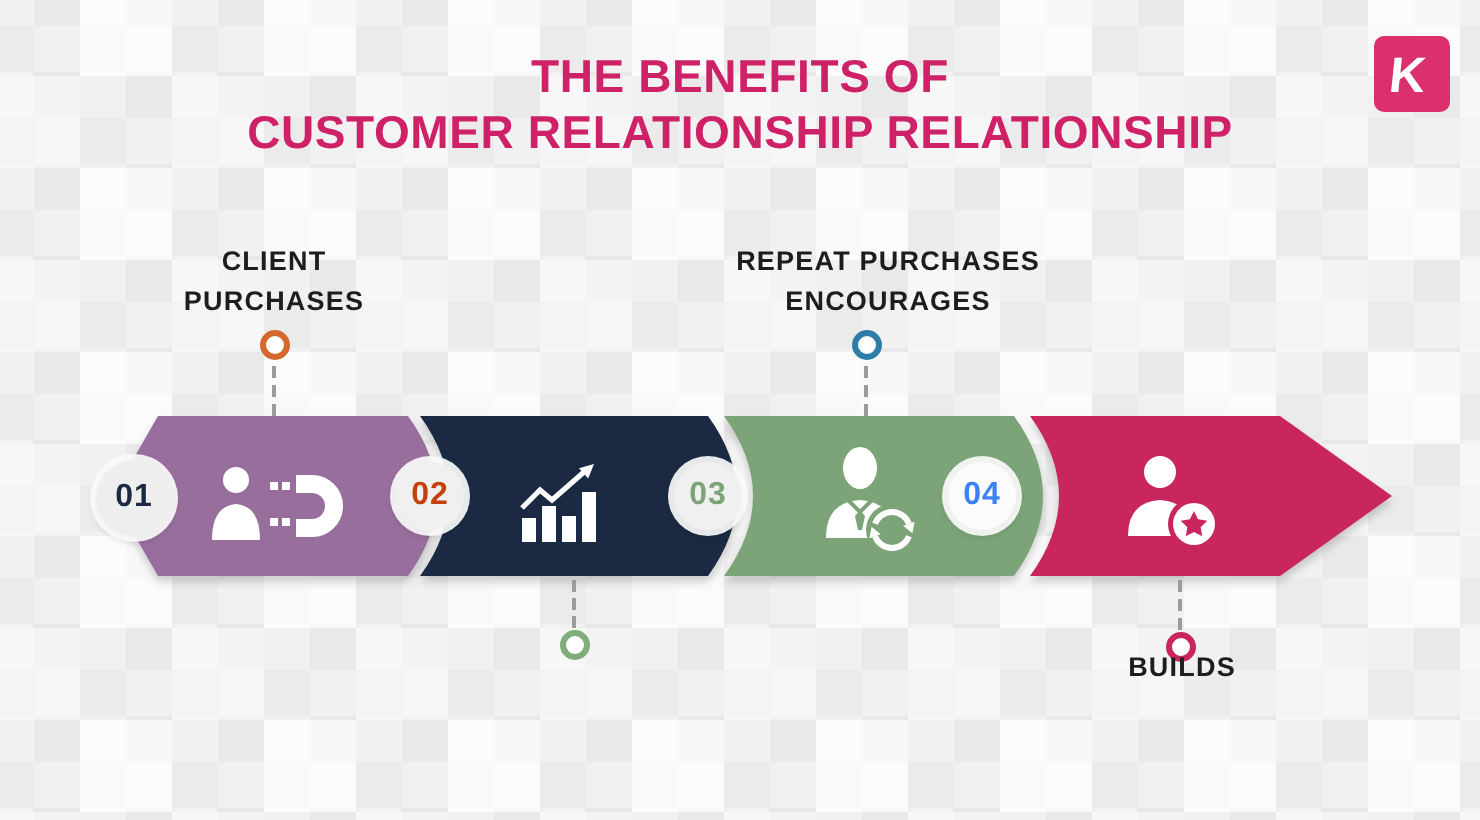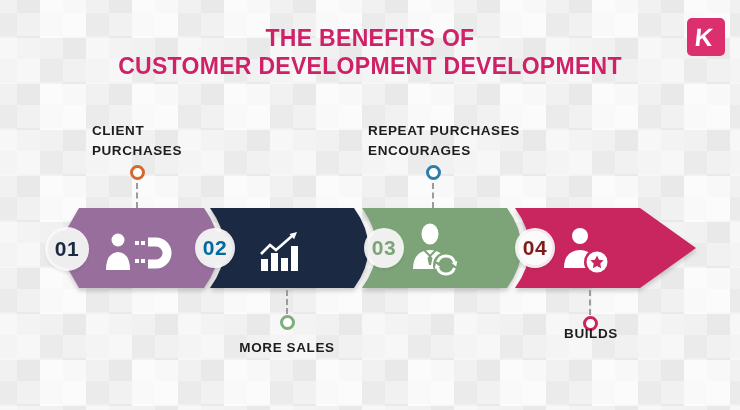--- a/index.html
+++ b/index.html
@@ -17,54 +17,54 @@
   .title{
     position:absolute;top:24px;left:0;width:100%;text-align:center;
     color:#CE2167;font-weight:bold;font-size:23px;line-height:28px;letter-spacing:.3px;
   }
   .logo{position:absolute;top:17px;left:686px;width:40px;height:40px;}
   .band-svg{position:absolute;left:0;top:0;width:740px;height:410px;}
   .seg{filter:drop-shadow(0 3px 2px rgba(0,0,0,.18));}
   .num{
     position:absolute;border-radius:50%;background:#F1F0F0;
     display:flex;align-items:center;justify-content:center;
-    font-weight:bold;font-size:21px;letter-spacing:.5px;
+    font-weight:bold;font-size:16px;letter-spacing:.5px;
     box-shadow:0 0 0 3px rgba(250,250,250,.92), 0 2px 5px rgba(0,0,0,.25);
   }
   #num1{left:48px;top:230px;width:38px;height:38px;color:#1B2A42;background:#EFEEEE;}
-  #num2{left:198px;top:231px;width:34px;height:34px;color:#0369a1;}
-  #num3{left:367px;top:231px;width:34px;height:34px;color:#7CA478;}
-  #num4{left:518px;top:231px;width:34px;height:34px;color:#7f1d1d;background:#FCFBFB;}
+  #num2{left:198px;top:231px;width:34px;height:34px;color:#c2410c;}
+  #num3{left:337px;top:231px;width:34px;height:34px;color:#7CA478;}
+  #num4{left:474px;top:231px;width:34px;height:34px;color:#3b82f6;background:#FCFBFB;}
   .connector{position:absolute;width:0;border-left:2px dashed #9B9B9B;}
   #conn1{left:136px;top:183px;height:25px;}
   #conn2{left:286px;top:290px;height:24px;}
   #conn3{left:432px;top:183px;height:25px;}
   #conn4{left:589px;top:290px;height:25px;}
   .ring{position:absolute;width:9px;height:9px;border-radius:50%;background:#fff;border:3px solid #000;}
   #ring1{left:130px;top:165px;border-color:#D4692F;}
   #ring2{left:280px;top:315px;border-color:#7FAD7C;}
   #ring3{left:426px;top:165px;border-color:#2E7CA8;}
   #ring4{left:583px;top:316px;border-color:#C9255F;}
   .step-label{
-    position:absolute;transform:translateX(-50%);white-space:nowrap;
+    position:absolute;transform:translateX(-50%);text-align:center;white-space:nowrap;
     font-size:13.5px;font-weight:bold;letter-spacing:.6px;color:#1D1D1D;line-height:20px;
   }
   #label1{left:137px;top:121px;}
   #label2{left:287px;top:338px;}
   #label3{left:444px;top:121px;}
   #label4{left:591px;top:324px;}
 </style>
 </head>
 <body>
 
 <div class="canvas">
 
   <div class="title">
     <div>THE BENEFITS OF</div>
-    <div>CUSTOMER DEVELOPMENT DEVELOPMENT</div>
+    <div>CUSTOMER RELATIONSHIP RELATIONSHIP</div>
   </div>
 
   <div class="logo">
     <svg width="40" height="40" viewBox="0 0 40 40">
       <rect x="1" y="1" width="38" height="38" rx="5" fill="#DC2F6E"></rect>
       <text x="20" y="29" text-anchor="middle" font-size="25" font-weight="bold" font-family="Liberation Sans, sans-serif" fill="#FFFFFF" transform="skewX(-6)">K</text>
     </svg>
   </div>
 
   <svg class="band-svg" viewBox="0 0 740 410">
@@ -132,21 +132,20 @@
   <div class="ring" id="ring1"></div>
   <div class="ring" id="ring2"></div>
   <div class="ring" id="ring3"></div>
   <div class="ring" id="ring4"></div>
 
   <div class="step-label" id="label1">
     <div>CLIENT</div>
     <div>PURCHASES</div>
   </div>
   <div class="step-label" id="label2">
-    <div>MORE SALES</div>
   </div>
   <div class="step-label" id="label3">
     <div>REPEAT PURCHASES</div>
     <div>ENCOURAGES</div>
   </div>
   <div class="step-label" id="label4">
     <div>BUILDS</div>
   </div>
 
 </div>

